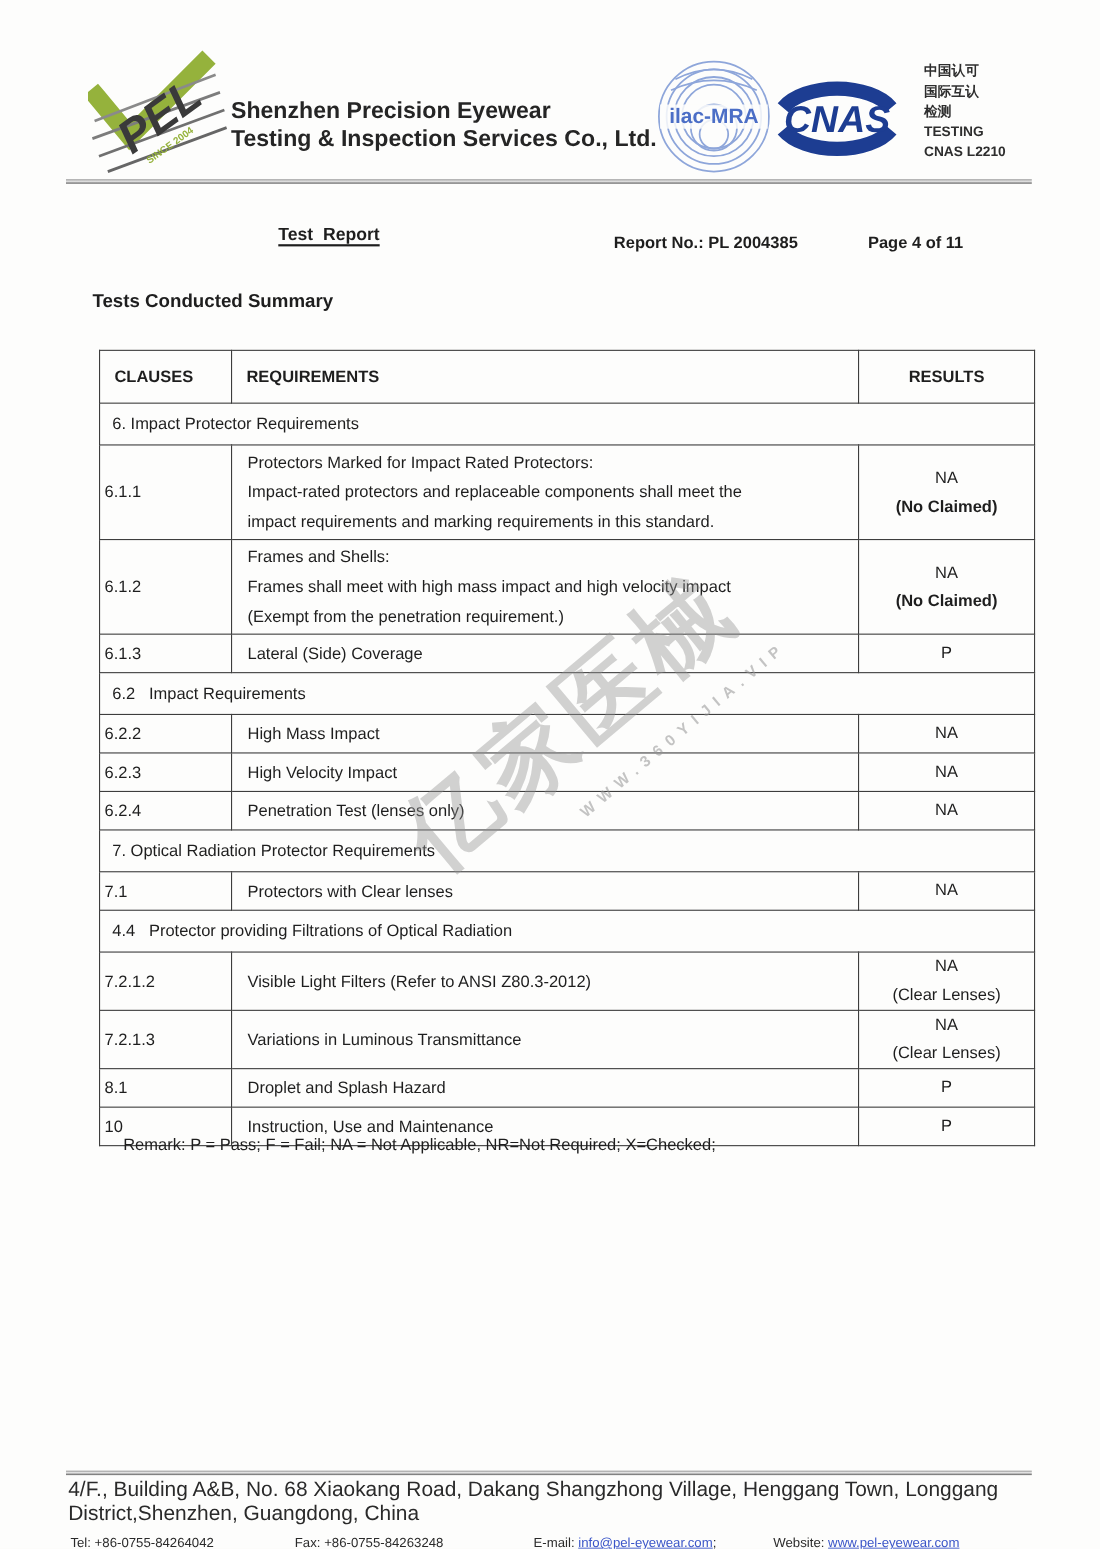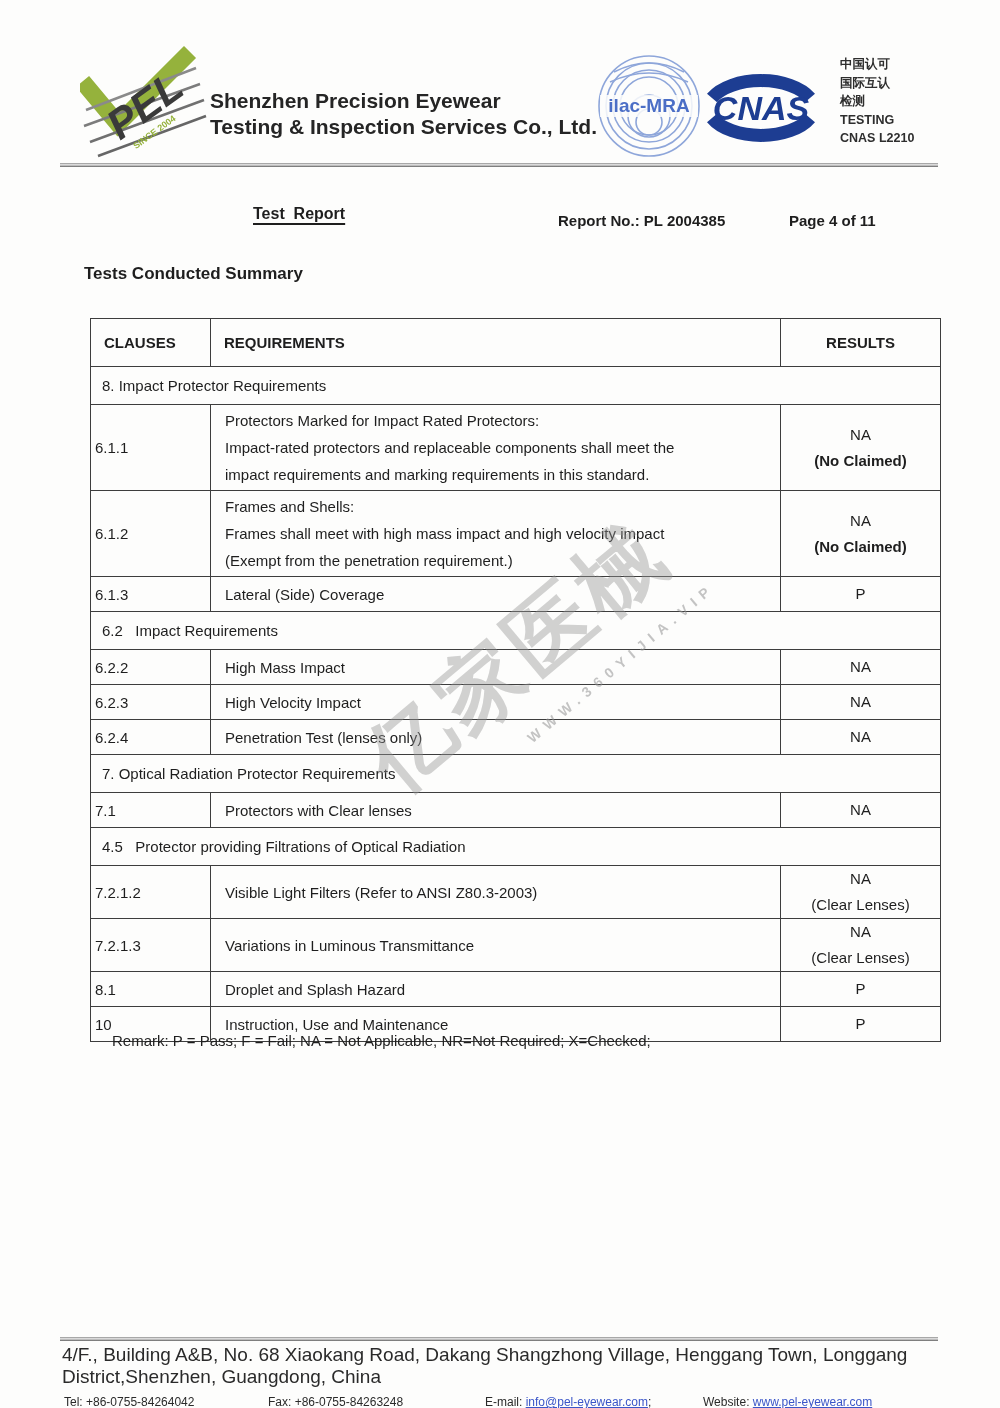--- a/index.html
+++ b/index.html
@@ -138,21 +138,21 @@
       </colgroup>
     <thead>
       <tr>
         <th>CLAUSES</th>
         <th>REQUIREMENTS</th>
         <th class="results-h">RESULTS</th>
       </tr>
     </thead>
     <tbody>
         <tr class="section-row">
-          <td colspan="3">8. Impact Protector Requirements</td>
+          <td colspan="3">6. Impact Protector Requirements</td>
         </tr>
         <tr class="data-row">
           <td class="clause-cell">6.1.1</td>
           <td class="req-cell">
             <div>Protectors Marked for Impact Rated Protectors:</div>
             <div>Impact-rated protectors and replaceable components shall meet the</div>
             <div>impact requirements and marking requirements in this standard.</div>
           </td>
           <td class="result-cell">
             <div>NA</div>
@@ -216,26 +216,26 @@
         <tr class="data-row">
           <td class="clause-cell">7.1</td>
           <td class="req-cell">
             <div>Protectors with Clear lenses</div>
           </td>
           <td class="result-cell">
             <div>NA</div>
           </td>
         </tr>
         <tr class="section-row">
-          <td colspan="3">4.5   Protector providing Filtrations of Optical Radiation</td>
+          <td colspan="3">4.4   Protector providing Filtrations of Optical Radiation</td>
         </tr>
         <tr class="data-row">
           <td class="clause-cell">7.2.1.2</td>
           <td class="req-cell">
-            <div>Visible Light Filters (Refer to ANSI Z80.3-2003)</div>
+            <div>Visible Light Filters (Refer to ANSI Z80.3-2012)</div>
           </td>
           <td class="result-cell">
             <div>NA</div>
             <div>(Clear Lenses)</div>
           </td>
         </tr>
         <tr class="data-row">
           <td class="clause-cell">7.2.1.3</td>
           <td class="req-cell">
             <div>Variations in Luminous Transmittance</div>

